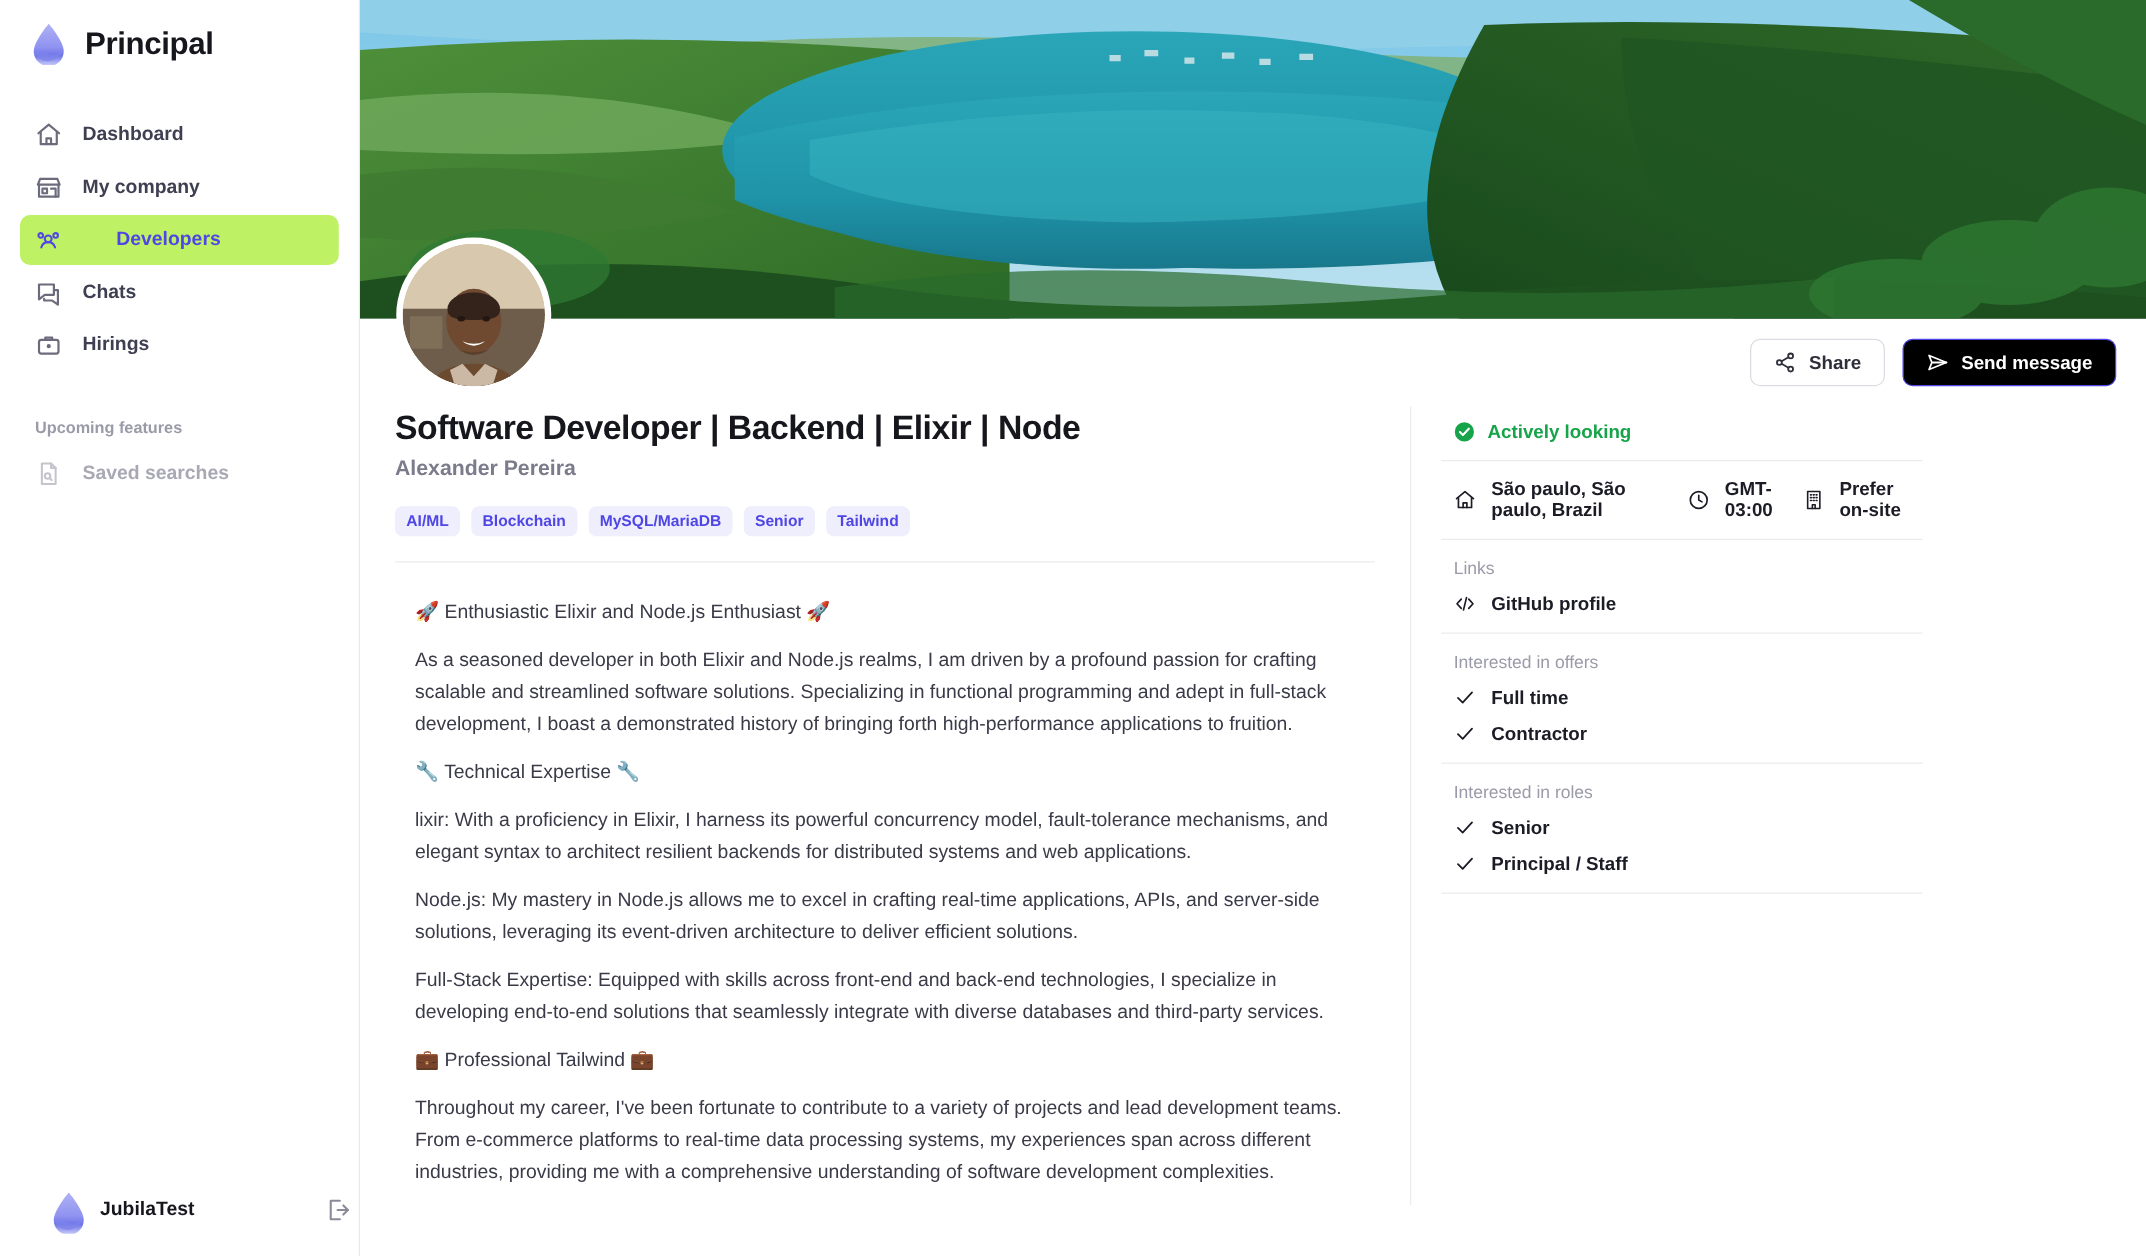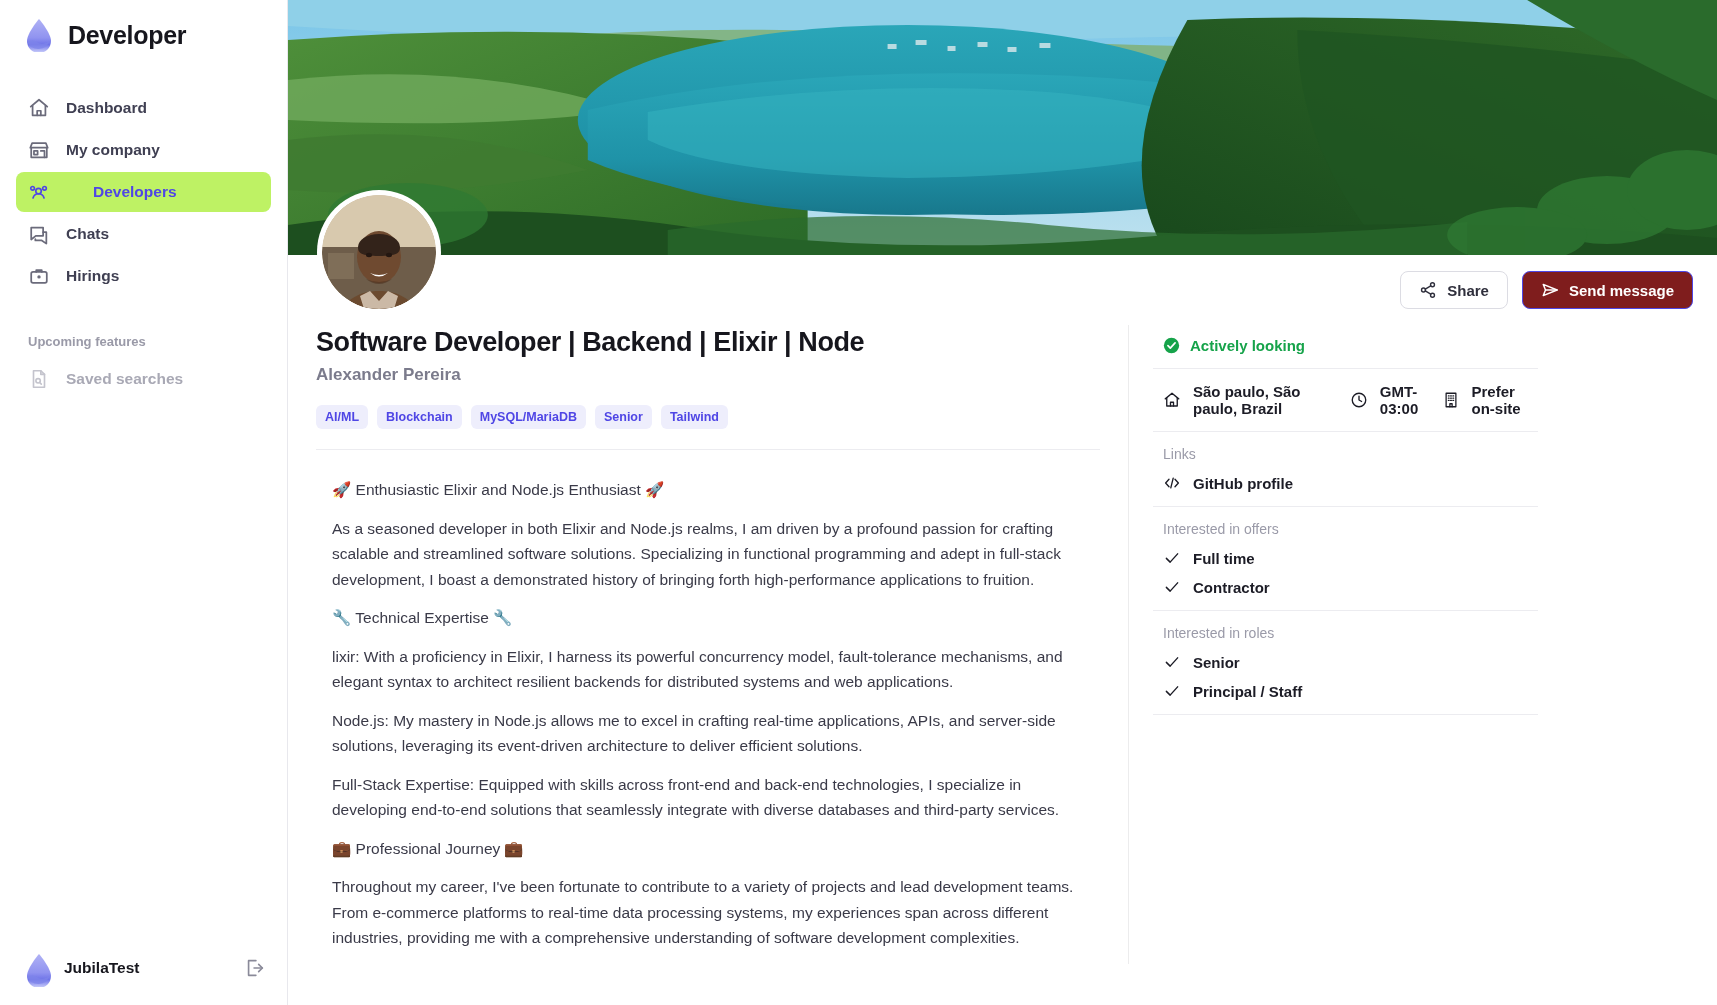--- a/index.html
+++ b/index.html
@@ -37,21 +37,21 @@
   .nav-item.active .ico { color: #4f46e5; }
   .nav-item.muted { color: #a9a9b5; }
   .nav-item.muted .ico { color: #c4c4cd; }
 
   .section-label {
     margin: 38px 0 10px 28px;
     font-size: 13px; font-weight: bold; color: #9a9aa8;
   }
 
   .sidebar-footer {
-    position: absolute; left: 0; bottom: 0; width: 288px;
+    position: absolute; left: 16px; bottom: 0; width: 288px;
     padding: 0 22px 22px 24px;
     display: flex; align-items: center;
   }
   .footer-user { display: flex; align-items: center; gap: 14px; cursor: pointer; }
   .footer-name { font-size: 15.5px; font-weight: bold; color: #16161d; }
   .logout-btn { margin-left: auto; width: 22px; height: 22px; color: #8a8a99; cursor: pointer; }
 
   
   .main { flex: 1; height: 1005px; position: relative; overflow: hidden; background:#fff; }
 
@@ -70,21 +70,21 @@
     height: 70px; display: flex; align-items: center;
     justify-content: flex-end; gap: 14px; padding: 0 24px 0 0;
   }
   .btn {
     display: inline-flex; align-items: center; gap: 10px;
     height: 38px; padding: 0 18px; border-radius: 8px;
     font-size: 15px; font-weight: bold; cursor: pointer;
     border: 1px solid #dcdce3; background: #fff; color: #2f2f3c;
   }
   .btn svg { width: 18px; height: 18px; display: block; }
-  .btn-primary { background: #7f1d1d; border-color: #4f46e5; color: #ffffff; }
+  .btn-primary { background: #000000; border-color: #4f46e5; color: #ffffff; }
 
   .content { display: flex; padding: 0 24px 0 28px; }
   .left-col { width: 812px; padding-right: 28px; }
   .right-col { width: 410px; padding-left: 24px; border-left: 1px solid #ececed; margin-left: 0; }
 
   .job-title {
     font-size: 27px; font-weight: bold; color: #16161d;
     letter-spacing: -0.4px; margin-top: 2px;
   }
   .person-name { font-size: 17px; font-weight: bold; color: #7b7b8c; margin-top: 7px; }
@@ -138,21 +138,21 @@
             <stop offset="0%" stop-color="#b0b2f5"></stop>
                 <stop offset="55%" stop-color="#9093f0"></stop>
             <stop offset="75%" stop-color="#6f74e8"></stop>
                 <stop offset="100%" stop-color="#cfd3fb"></stop>
           </linearGradient>
             </defs>
           <path d="M15 1 C15 1 3 15 3 23 a12 12 0 0 0 24 0 C27 15 15 1 15 1 Z" fill="url(#dg)"></path>
           <path d="M3.6 24 q5-3 10 0.5 t12-1.5 a12 12 0 0 1-22.2 1 Z" fill="#7e84ea" opacity=".75"></path>
         </svg>
       </span>
-      <span class="brand-name">Developer</span>
+      <span class="brand-name">Principal</span>
     </div>
 
     <nav class="nav">
       <div class="nav-item">
         <span class="ico">
           <svg viewBox="0 0 24 24" fill="none" stroke="currentColor" stroke-width="1.9" stroke-linecap="round" stroke-linejoin="round">
             <path d="M3 10.5 12 3l9 7.5"></path>
               <path d="M5 9.5V20h14V9.5"></path>
               <path d="M10 20v-5h4v5"></path>
           </svg>
@@ -364,21 +364,21 @@
 
         <div class="divider"></div>
 
         <div class="bio">
           <p>🚀 Enthusiastic Elixir and Node.js Enthusiast 🚀</p>
           <p>As a seasoned developer in both Elixir and Node.js realms, I am driven by a profound passion for crafting scalable and streamlined software solutions. Specializing in functional programming and adept in full-stack development, I boast a demonstrated history of bringing forth high-performance applications to fruition.</p>
           <p>🔧 Technical Expertise 🔧</p>
           <p>lixir: With a proficiency in Elixir, I harness its powerful concurrency model, fault-tolerance mechanisms, and elegant syntax to architect resilient backends for distributed systems and web applications.</p>
           <p>Node.js: My mastery in Node.js allows me to excel in crafting real-time applications, APIs, and server-side solutions, leveraging its event-driven architecture to deliver efficient solutions.</p>
           <p>Full-Stack Expertise: Equipped with skills across front-end and back-end technologies, I specialize in developing end-to-end solutions that seamlessly integrate with diverse databases and third-party services.</p>
-          <p>💼 Professional Journey 💼</p>
+          <p>💼 Professional Tailwind 💼</p>
           <p>Throughout my career, I've been fortunate to contribute to a variety of projects and lead development teams. From e-commerce platforms to real-time data processing systems, my experiences span across different industries, providing me with a comprehensive understanding of software development complexities.</p>
         </div>
       </section>
 
       <aside class="right-col">
 
         <div class="status-row">
           <span class="status-dot">
             <svg viewBox="0 0 20 20">
                 <circle cx="10" cy="10" r="9" fill="#16a34a"></circle>

